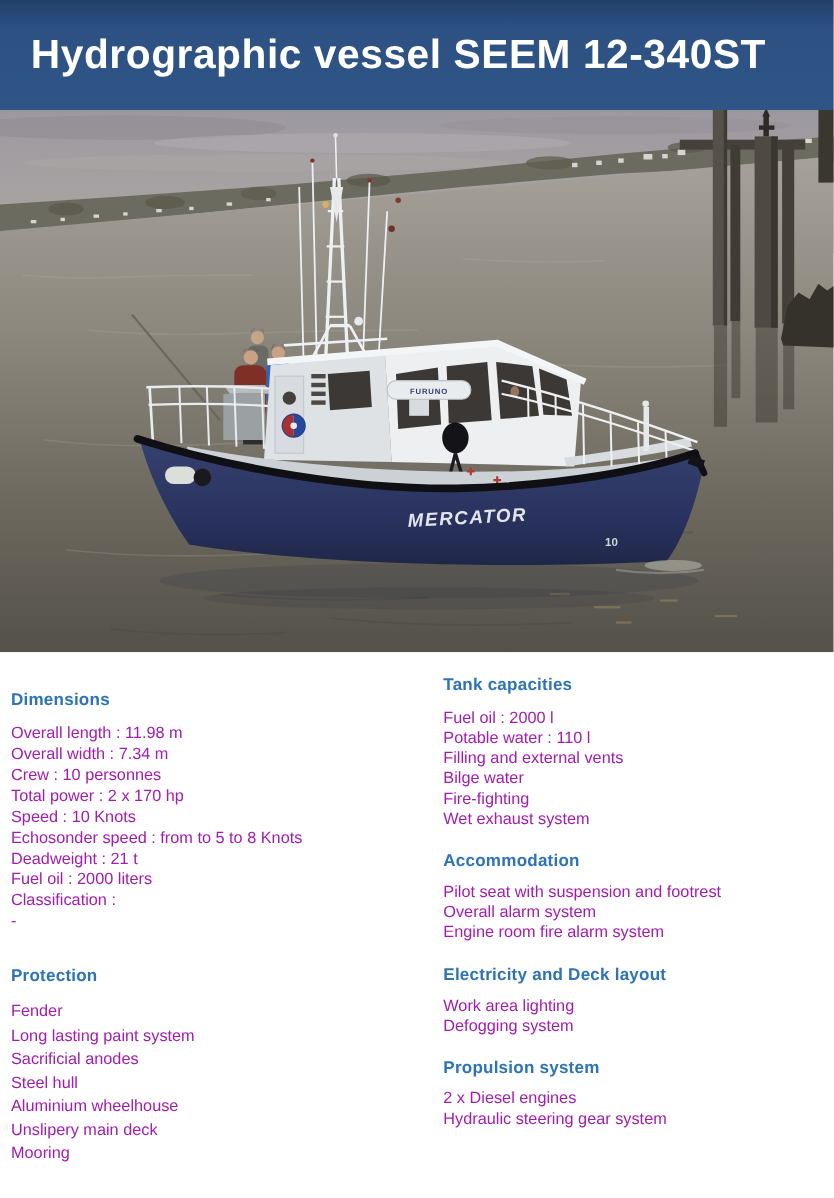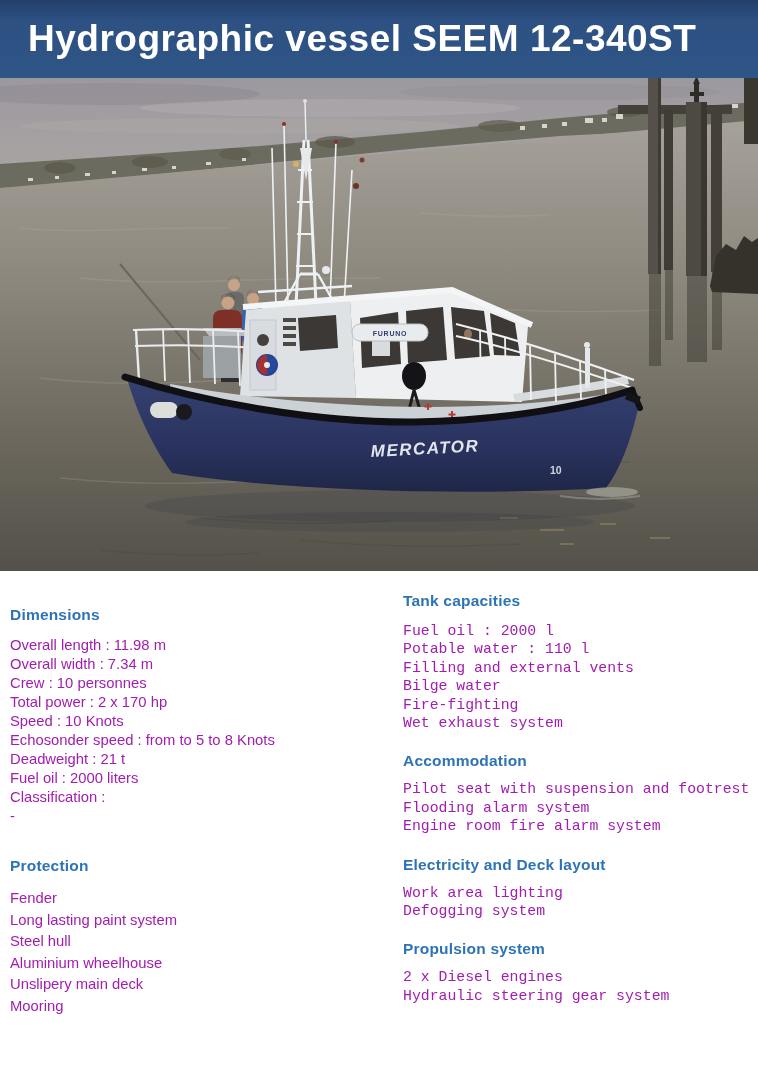--- a/index.html
+++ b/index.html
@@ -2,21 +2,21 @@
 <html><head>
 <meta charset="utf-8">
 <style>
   html,body{margin:0;padding:0;}
   body{
     width:758px;height:1089px;overflow:hidden;background:#ffffff;
     font-family:"Liberation Sans",sans-serif;
   }
   
   .banner{
-    height:78px;box-sizing:border-box;
+    height:100px;box-sizing:border-box;
     background:linear-gradient(180deg,#223f69 0%,#2d5183 26%,#2f5486 100%);
     display:flex;align-items:center;padding-left:28px;
   }
   .banner h1{
     margin:0;color:#ffffff;font-size:37px;font-weight:bold;letter-spacing:.5px;
     font-family:"Liberation Sans",sans-serif;white-space:nowrap;
   }
   
   .photo{height:493px;line-height:0;}
   .photo svg{display:block;}
@@ -25,21 +25,21 @@
     display:grid;grid-template-columns:393px 1fr;
     padding:0 8px 0 10px;box-sizing:border-box;
   }
   h2.spec-heading{
     color:#2e74b5;font-size:15.5px;font-weight:bold;line-height:18px;
     letter-spacing:.2px;margin:0;
   }
   p.spec-line{margin:0;font-size:14.8px;color:#a21caf;}
   .col-left p.spec-line{line-height:19px;}
   .col-left section.loose p.spec-line{line-height:21.5px;}
-  .col-right p.spec-line{line-height:18.4px;font-family:Liberation Mono, monospace;}
+  .col-right p.spec-line{line-height:18.4px;}
   
   .col-left section:nth-child(1) h2{margin:35px 0 12px 0;}
   .col-left section:nth-child(2) h2{margin:31px 0 13px 0;}
   .col-left section:nth-child(3) h2{margin:28px 0 13px 0;}
   .col-right section:nth-child(1) h2{margin:21px 0 12px 0;}
   .col-right section:nth-child(n+2) h2{margin:20px 0 10px 0;}
 </style>
 </head>
 <body>
 
@@ -312,20 +312,21 @@
       <p class="spec-line">Echosonder speed : from to 5 to 8 Knots</p>
       <p class="spec-line">Deadweight : 21 t</p>
       <p class="spec-line">Fuel oil : 2000 liters</p>
       <p class="spec-line">Classification :</p>
       <p class="spec-line">-</p>
     </section>
     <section class="loose">
       <h2 class="spec-heading">Protection</h2>
       <p class="spec-line">Fender</p>
       <p class="spec-line">Long lasting paint system</p>
+      <p class="spec-line">Sacrificial anodes</p>
     </section>
     <section class="loose">
       <p class="spec-line">Steel hull</p>
       <p class="spec-line">Aluminium wheelhouse</p>
       <p class="spec-line">Unslipery main deck</p>
       <p class="spec-line">Mooring</p>
     </section>
   </div>
 
   <div class="col col-right">
@@ -334,21 +335,21 @@
       <p class="spec-line">Fuel oil : 2000 l</p>
       <p class="spec-line">Potable water : 110 l</p>
       <p class="spec-line">Filling and external vents</p>
       <p class="spec-line">Bilge water</p>
       <p class="spec-line">Fire-fighting</p>
       <p class="spec-line">Wet exhaust system</p>
     </section>
     <section>
       <h2 class="spec-heading">Accommodation</h2>
       <p class="spec-line">Pilot seat with suspension and footrest</p>
-      <p class="spec-line">Flooding alarm system</p>
+      <p class="spec-line">Overall alarm system</p>
       <p class="spec-line">Engine room fire alarm system</p>
     </section>
     <section>
       <h2 class="spec-heading">Electricity and Deck layout</h2>
       <p class="spec-line">Work area lighting</p>
       <p class="spec-line">Defogging system</p>
     </section>
     <section>
       <h2 class="spec-heading">Propulsion system</h2>
       <p class="spec-line">2 x Diesel engines</p>

